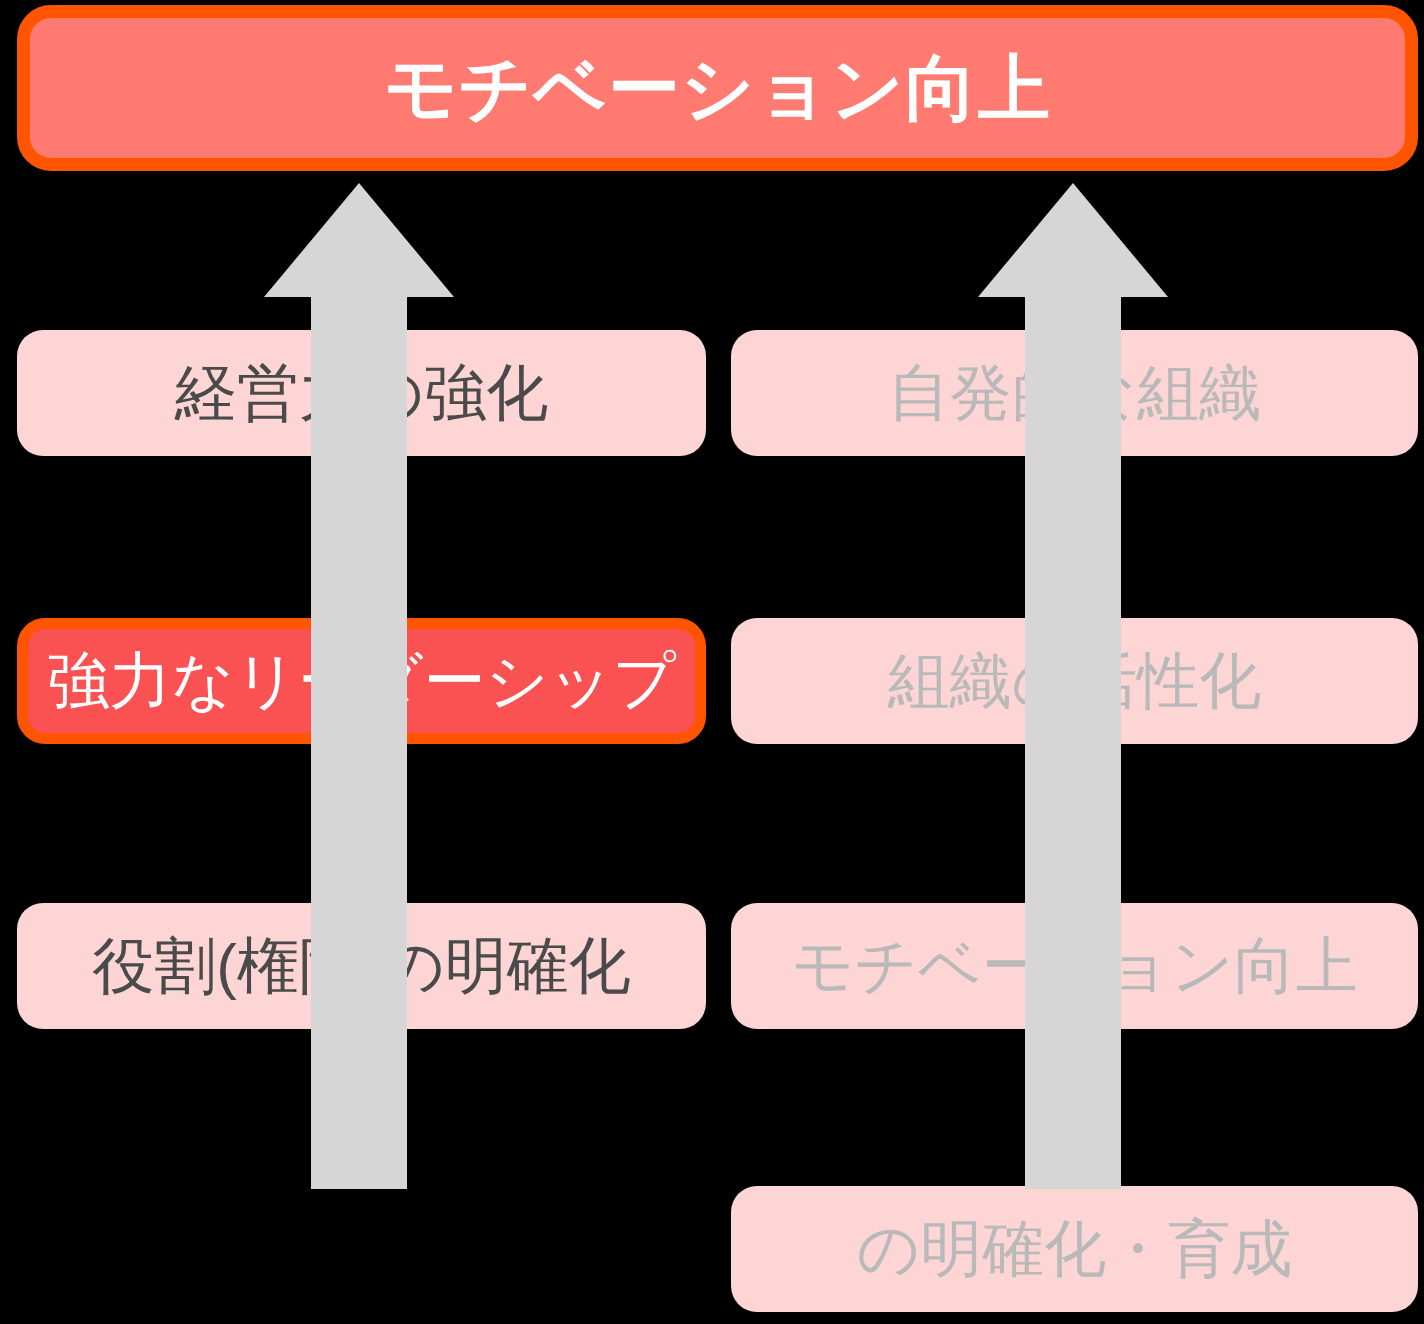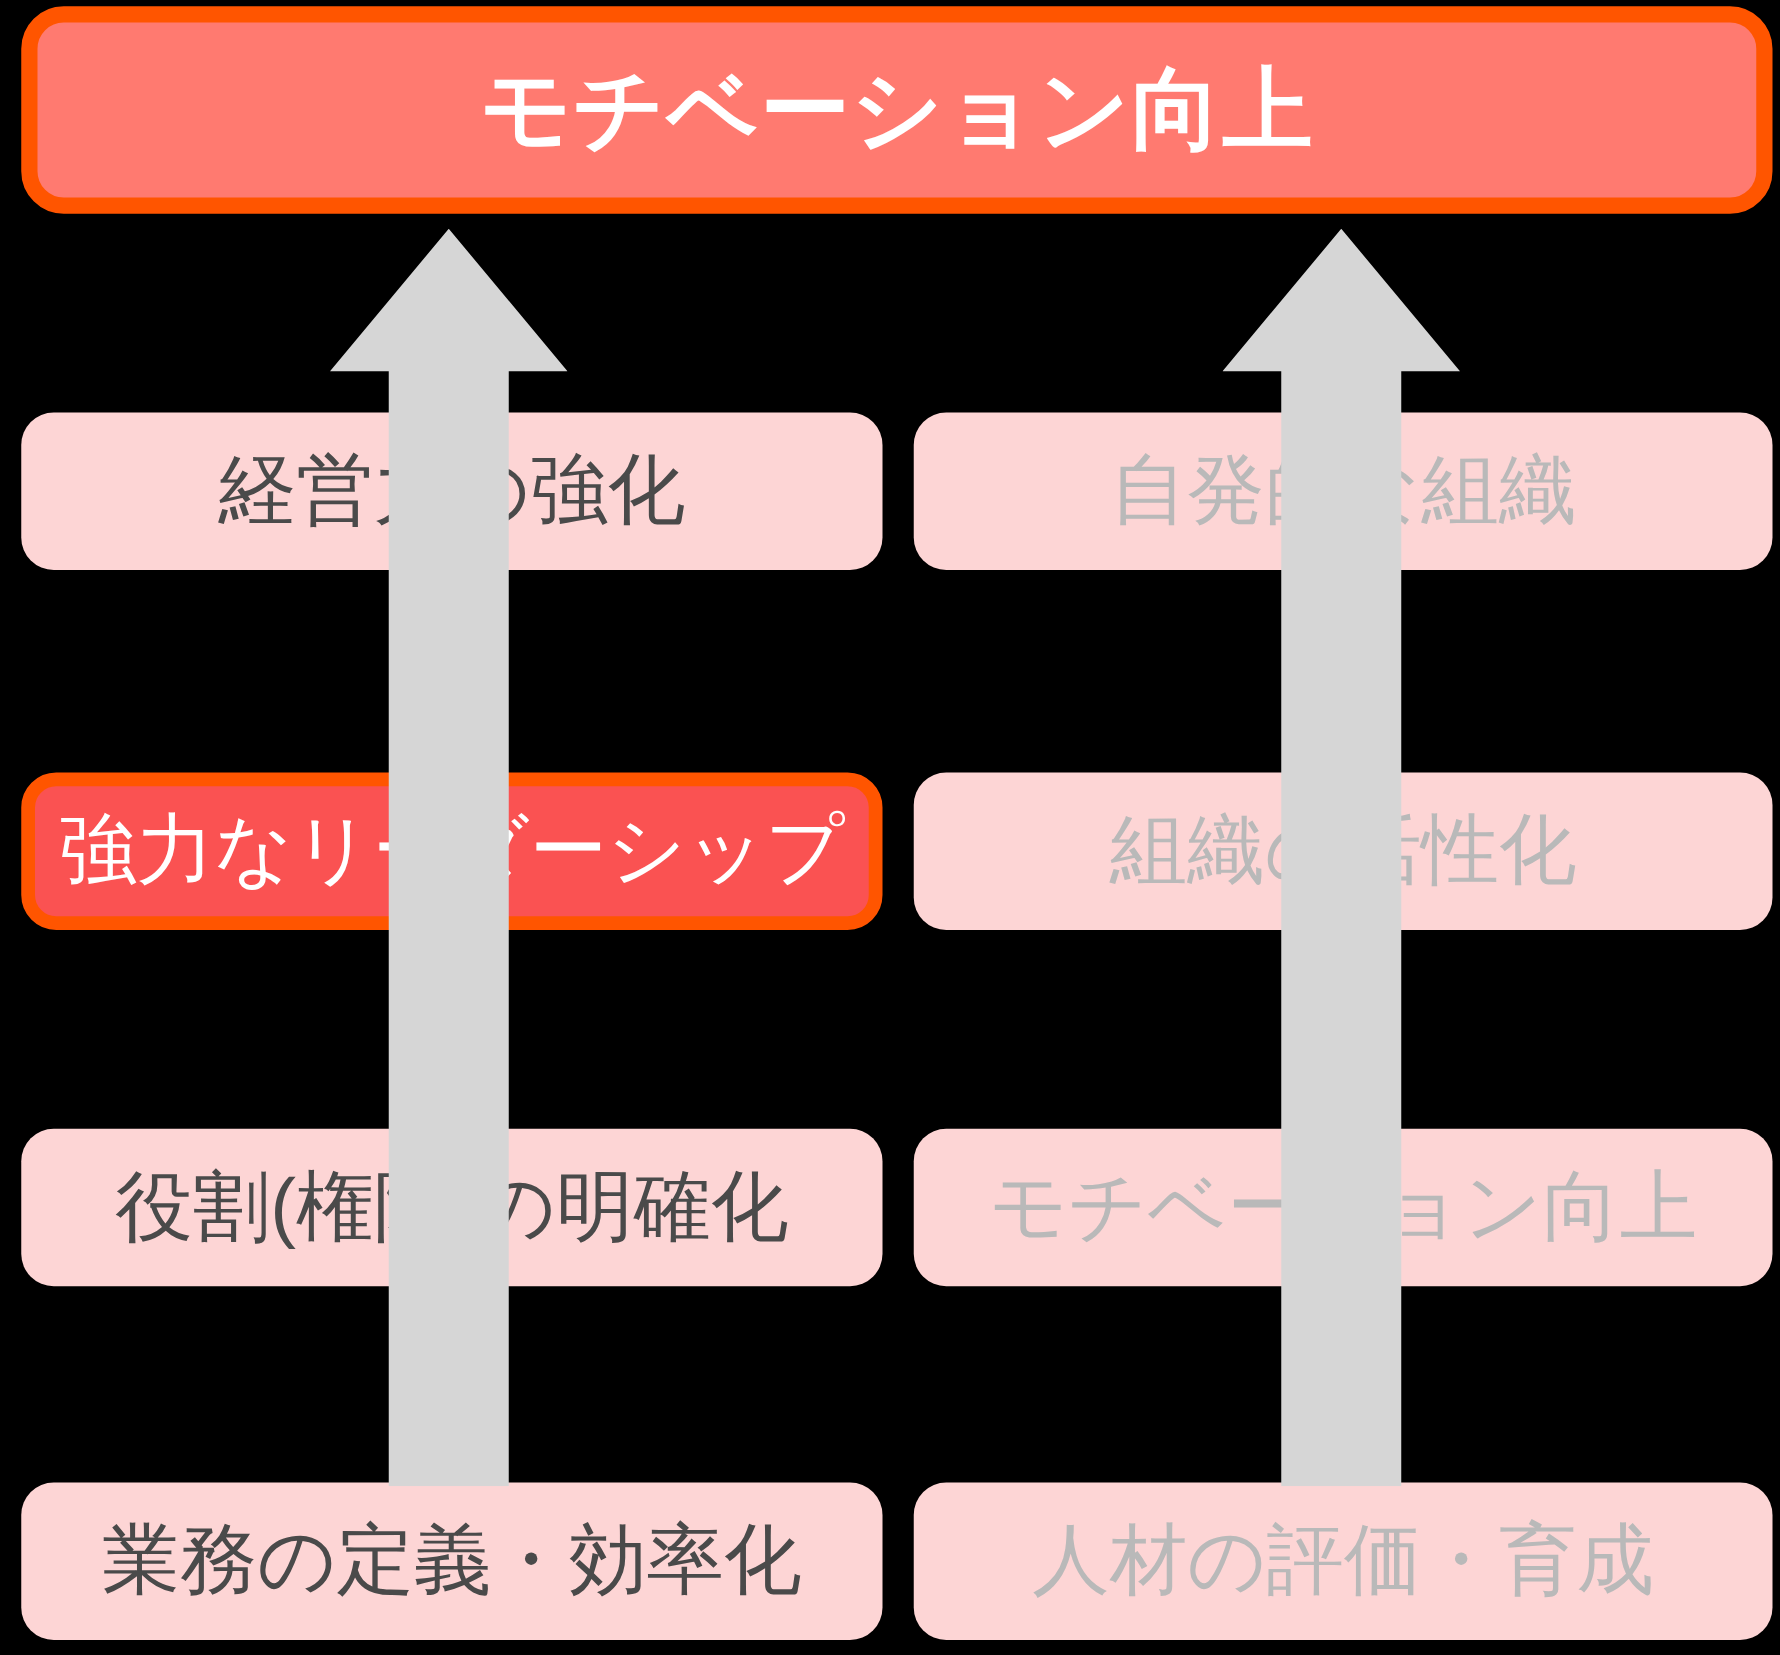--- a/index.html
+++ b/index.html
@@ -123,33 +123,30 @@
   </div>
 
   <div class="node-box highlight col-left row-2">
     <span class="node-label">強力なリーダーシップ</span>
   </div>
 
   <div class="node-box normal col-left row-3">
     <span class="node-label">役割(権限)の明確化</span>
   </div>
 
-  <div class="node-box normal col-left row-4">
-    <span class="node-label">業務の定義・効率化</span>
-  </div>
 
   <div class="node-box muted col-right row-1">
     <span class="node-label">自発的な組織</span>
   </div>
 
   <div class="node-box muted col-right row-2">
     <span class="node-label">組織の活性化</span>
   </div>
 
   <div class="node-box muted col-right row-3">
     <span class="node-label">モチベーション向上</span>
   </div>
 
   <div class="node-box muted col-right row-4">
-    <span class="node-label">人材の評価・育成</span>
+    <span class="node-label">の明確化・育成</span>
   </div>
 
 </div>
 
 </body></html>

